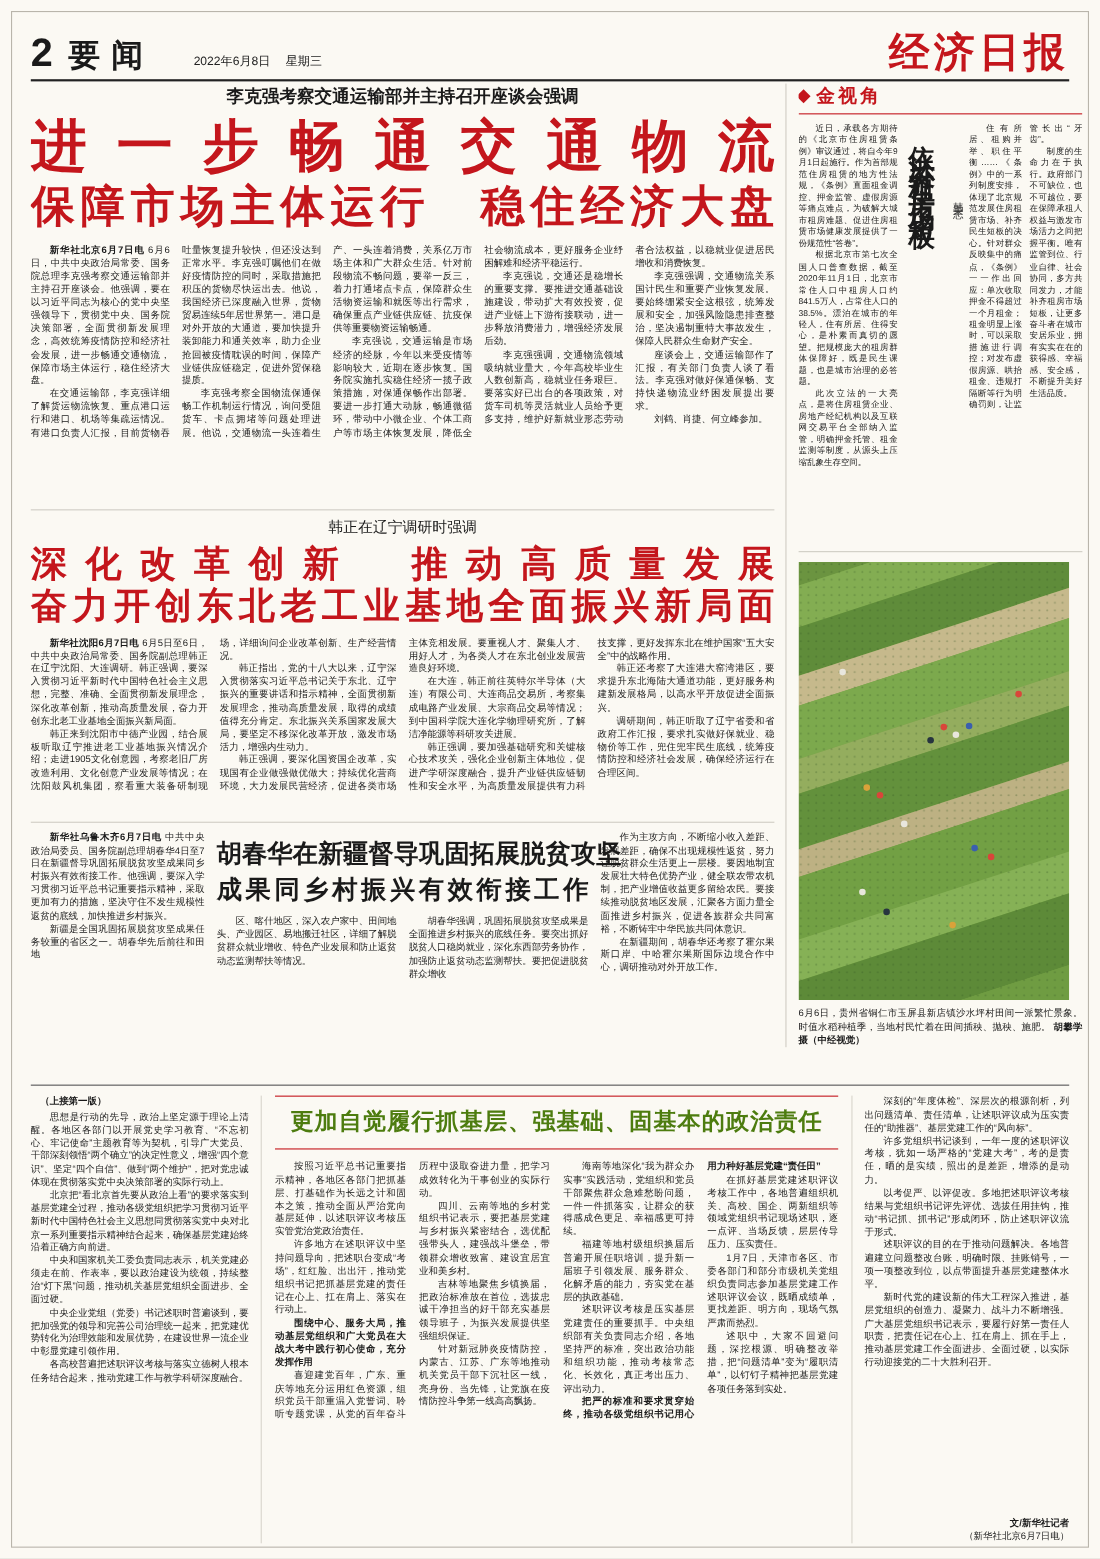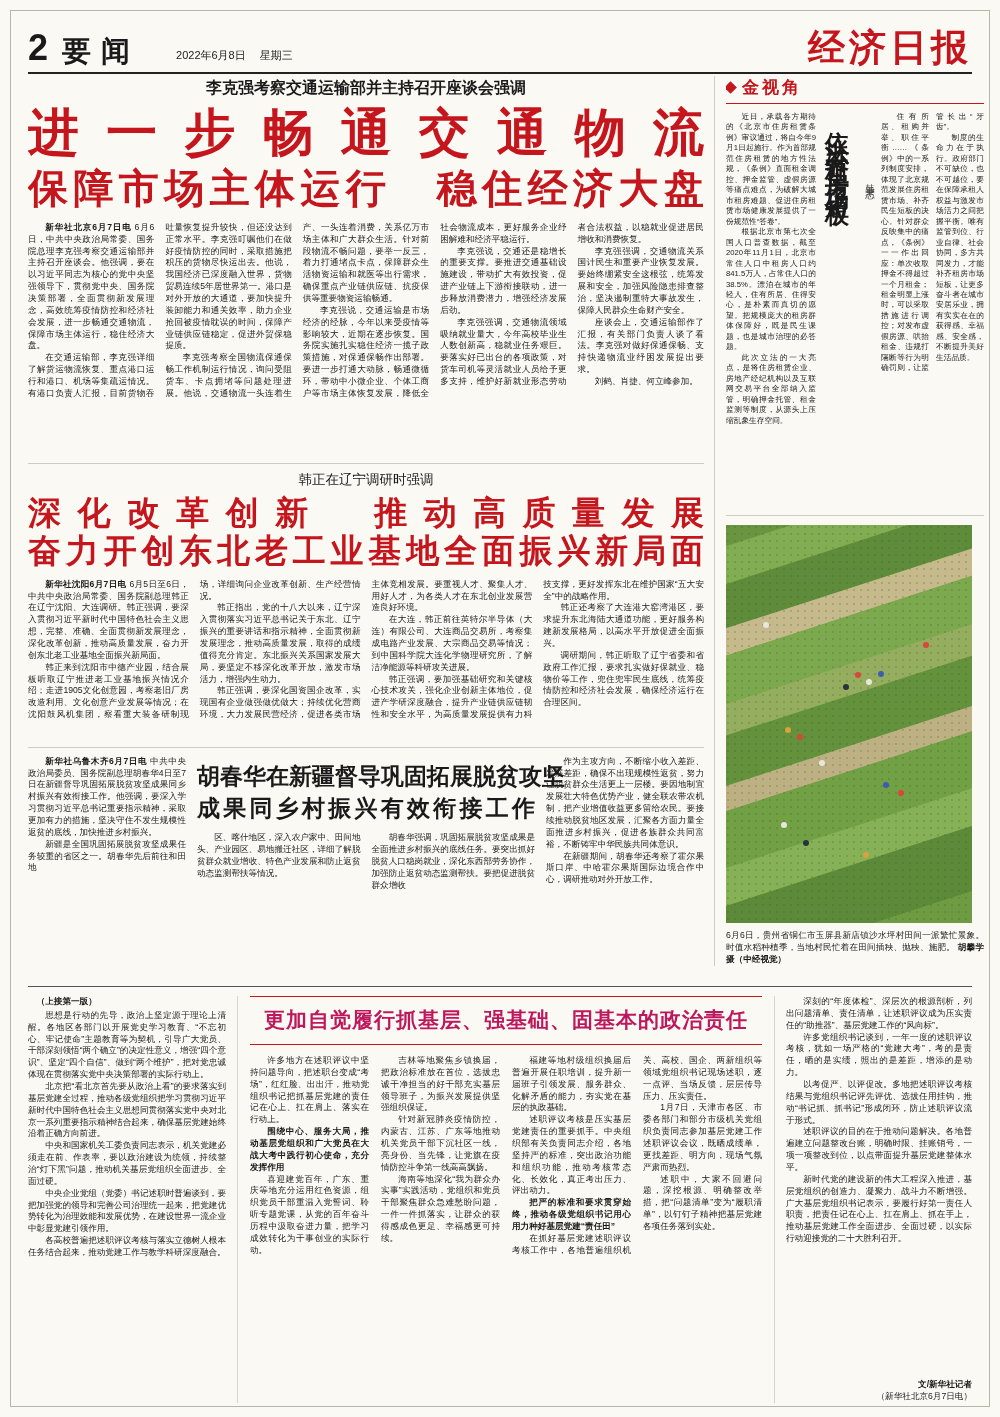--- a/index.html
+++ b/index.html
@@ -51,33 +51,33 @@
   .gv-label{font-size:17px;font-weight:bold;color:#c4161c;letter-spacing:3px;}
   .gv-body{display:flex;height:372px;margin-top:8px;}
   .gv-left{width:90px;font-size:7.7px;line-height:1.36;overflow:hidden;}
   .gv-mid{width:42px;display:flex;justify-content:center;}
   .gv-headline{writing-mode:vertical-rl;text-orientation:upright;font-size:24px;font-weight:bold;letter-spacing:8px;}
   .gv-author{width:18px;writing-mode:vertical-rl;text-orientation:upright;font-size:9.5px;color:#333;
              padding-top:64px;letter-spacing:3px;}
   .gv-seal{width:13px;height:13px;background:#c4161c;border-radius:2px;margin-top:7px;}
   .gv-right{flex:1;margin-left:5px;column-count:2;column-gap:7px;font-size:7.7px;line-height:1.36;overflow:hidden;}
 
-  .photo-block{border-top:1px solid #cfccc4;margin-top:23px;padding-top:9px;}
+  .photo-block{border-top:1px solid #cfccc4;margin-top:9px;padding-top:9px;}
   .photo-frame{width:246px;height:398px;overflow:hidden;}
   .photo-caption{font-size:8.6px;line-height:1.42;margin-top:6px;text-indent:0;}
   .photo-credit{font-weight:bold;}
 
   
   .bottom{position:absolute;left:28px;right:28px;top:986px;bottom:14px;border-top:1px solid #555;
           padding-top:9px;display:flex;gap:0;}
   .b-left{width:198px;overflow:hidden;padding-right:11px;}
   .b-cont{font-weight:bold;text-indent:1em;margin-bottom:2px;}
   .b-mid{flex:1;border-left:1px solid #d8d5cc;border-right:1px solid #d8d5cc;padding:0 12px;
          display:flex;flex-direction:column;min-width:0;}
-  .b-head{color:#be185d;font-size:21px;font-weight:bold;text-align:center;letter-spacing:1px;
+  .b-head{color:#4d7c0f;font-size:21px;font-weight:bold;text-align:center;letter-spacing:1px;
           border-top:1px solid #c4161c;border-bottom:1px solid #c4161c;padding:9px 0;text-indent:0;}
   .b-midbody{margin-top:10px;flex:1;column-count:4;column-gap:12px;overflow:hidden;}
   .b-sub{font-weight:bold;}
   .b-right{width:186px;overflow:hidden;padding-left:11px;display:flex;flex-direction:column;}
   .b-credit{text-align:right;font-weight:bold;text-indent:0;margin-top:auto;}
   .b-end{text-align:right;text-indent:0;}
 </style>
 </head>
 <body>
 
@@ -321,23 +321,25 @@
       <p class="b-cont">（上接第一版）</p>
       <p>思想是行动的先导，政治上坚定源于理论上清醒。各地区各部门以开展党史学习教育、“不忘初心、牢记使命”主题教育等为契机，引导广大党员、干部深刻领悟“两个确立”的决定性意义，增强“四个意识”、坚定“四个自信”、做到“两个维护”，把对党忠诚体现在贯彻落实党中央决策部署的实际行动上。</p>
       <p>北京把“看北京首先要从政治上看”的要求落实到基层党建全过程，推动各级党组织把学习贯彻习近平新时代中国特色社会主义思想同贯彻落实党中央对北京一系列重要指示精神结合起来，确保基层党建始终沿着正确方向前进。</p>
       <p>中央和国家机关工委负责同志表示，机关党建必须走在前、作表率，要以政治建设为统领，持续整治“灯下黑”问题，推动机关基层党组织全面进步、全面过硬。</p>
       <p>中央企业党组（党委）书记述职时普遍谈到，要把加强党的领导和完善公司治理统一起来，把党建优势转化为治理效能和发展优势，在建设世界一流企业中彰显党建引领作用。</p>
       <p>各高校普遍把述职评议考核与落实立德树人根本任务结合起来，推动党建工作与教学科研深度融合。</p>
     </div>
     <div class="b-mid">
       <div class="b-head">更加自觉履行抓基层、强基础、固基本的政治责任</div>
       <div class="b-midbody">
+        <p>按照习近平总书记重要指示精神，各地区各部门把抓基层、打基础作为长远之计和固本之策，推动全面从严治党向基层延伸，以述职评议考核压实管党治党政治责任。</p>
         <p>许多地方在述职评议中坚持问题导向，把述职台变成“考场”，红红脸、出出汗，推动党组织书记把抓基层党建的责任记在心上、扛在肩上、落实在行动上。</p>
         <p class="b-sub">围绕中心、服务大局，推动基层党组织和广大党员在大战大考中践行初心使命，充分发挥作用</p>
         <p>喜迎建党百年，广东、重庆等地充分运用红色资源，组织党员干部重温入党誓词、聆听专题党课，从党的百年奋斗历程中汲取奋进力量，把学习成效转化为干事创业的实际行动。</p>
+        <p>四川、云南等地的乡村党组织书记表示，要把基层党建与乡村振兴紧密结合，选优配强带头人，建强战斗堡垒，带领群众增收致富、建设宜居宜业和美乡村。</p>
         <p>吉林等地聚焦乡镇换届，把政治标准放在首位，选拔忠诚干净担当的好干部充实基层领导班子，为振兴发展提供坚强组织保证。</p>
         <p>针对新冠肺炎疫情防控，内蒙古、江苏、广东等地推动机关党员干部下沉社区一线，亮身份、当先锋，让党旗在疫情防控斗争第一线高高飘扬。</p>
         <p>海南等地深化“我为群众办实事”实践活动，党组织和党员干部聚焦群众急难愁盼问题，一件一件抓落实，让群众的获得感成色更足、幸福感更可持续。</p>
         <p>福建等地村级组织换届后普遍开展任职培训，提升新一届班子引领发展、服务群众、化解矛盾的能力，夯实党在基层的执政基础。</p>
         <p>述职评议考核是压实基层党建责任的重要抓手。中央组织部有关负责同志介绍，各地坚持严的标准，突出政治功能和组织功能，推动考核常态化、长效化，真正考出压力、评出动力。</p>
         <p class="b-sub">把严的标准和要求贯穿始终，推动各级党组织书记用心用力种好基层党建“责任田”</p>
         <p>在抓好基层党建述职评议考核工作中，各地普遍组织机关、高校、国企、两新组织等领域党组织书记现场述职，逐一点评、当场反馈，层层传导压力、压实责任。</p>
         <p>1月7日，天津市各区、市委各部门和部分市级机关党组织负责同志参加基层党建工作述职评议会议，既晒成绩单，更找差距、明方向，现场气氛严肃而热烈。</p>
         <p>述职中，大家不回避问题，深挖根源、明确整改举措，把“问题清单”变为“履职清单”，以钉钉子精神把基层党建各项任务落到实处。</p>
       </div>

